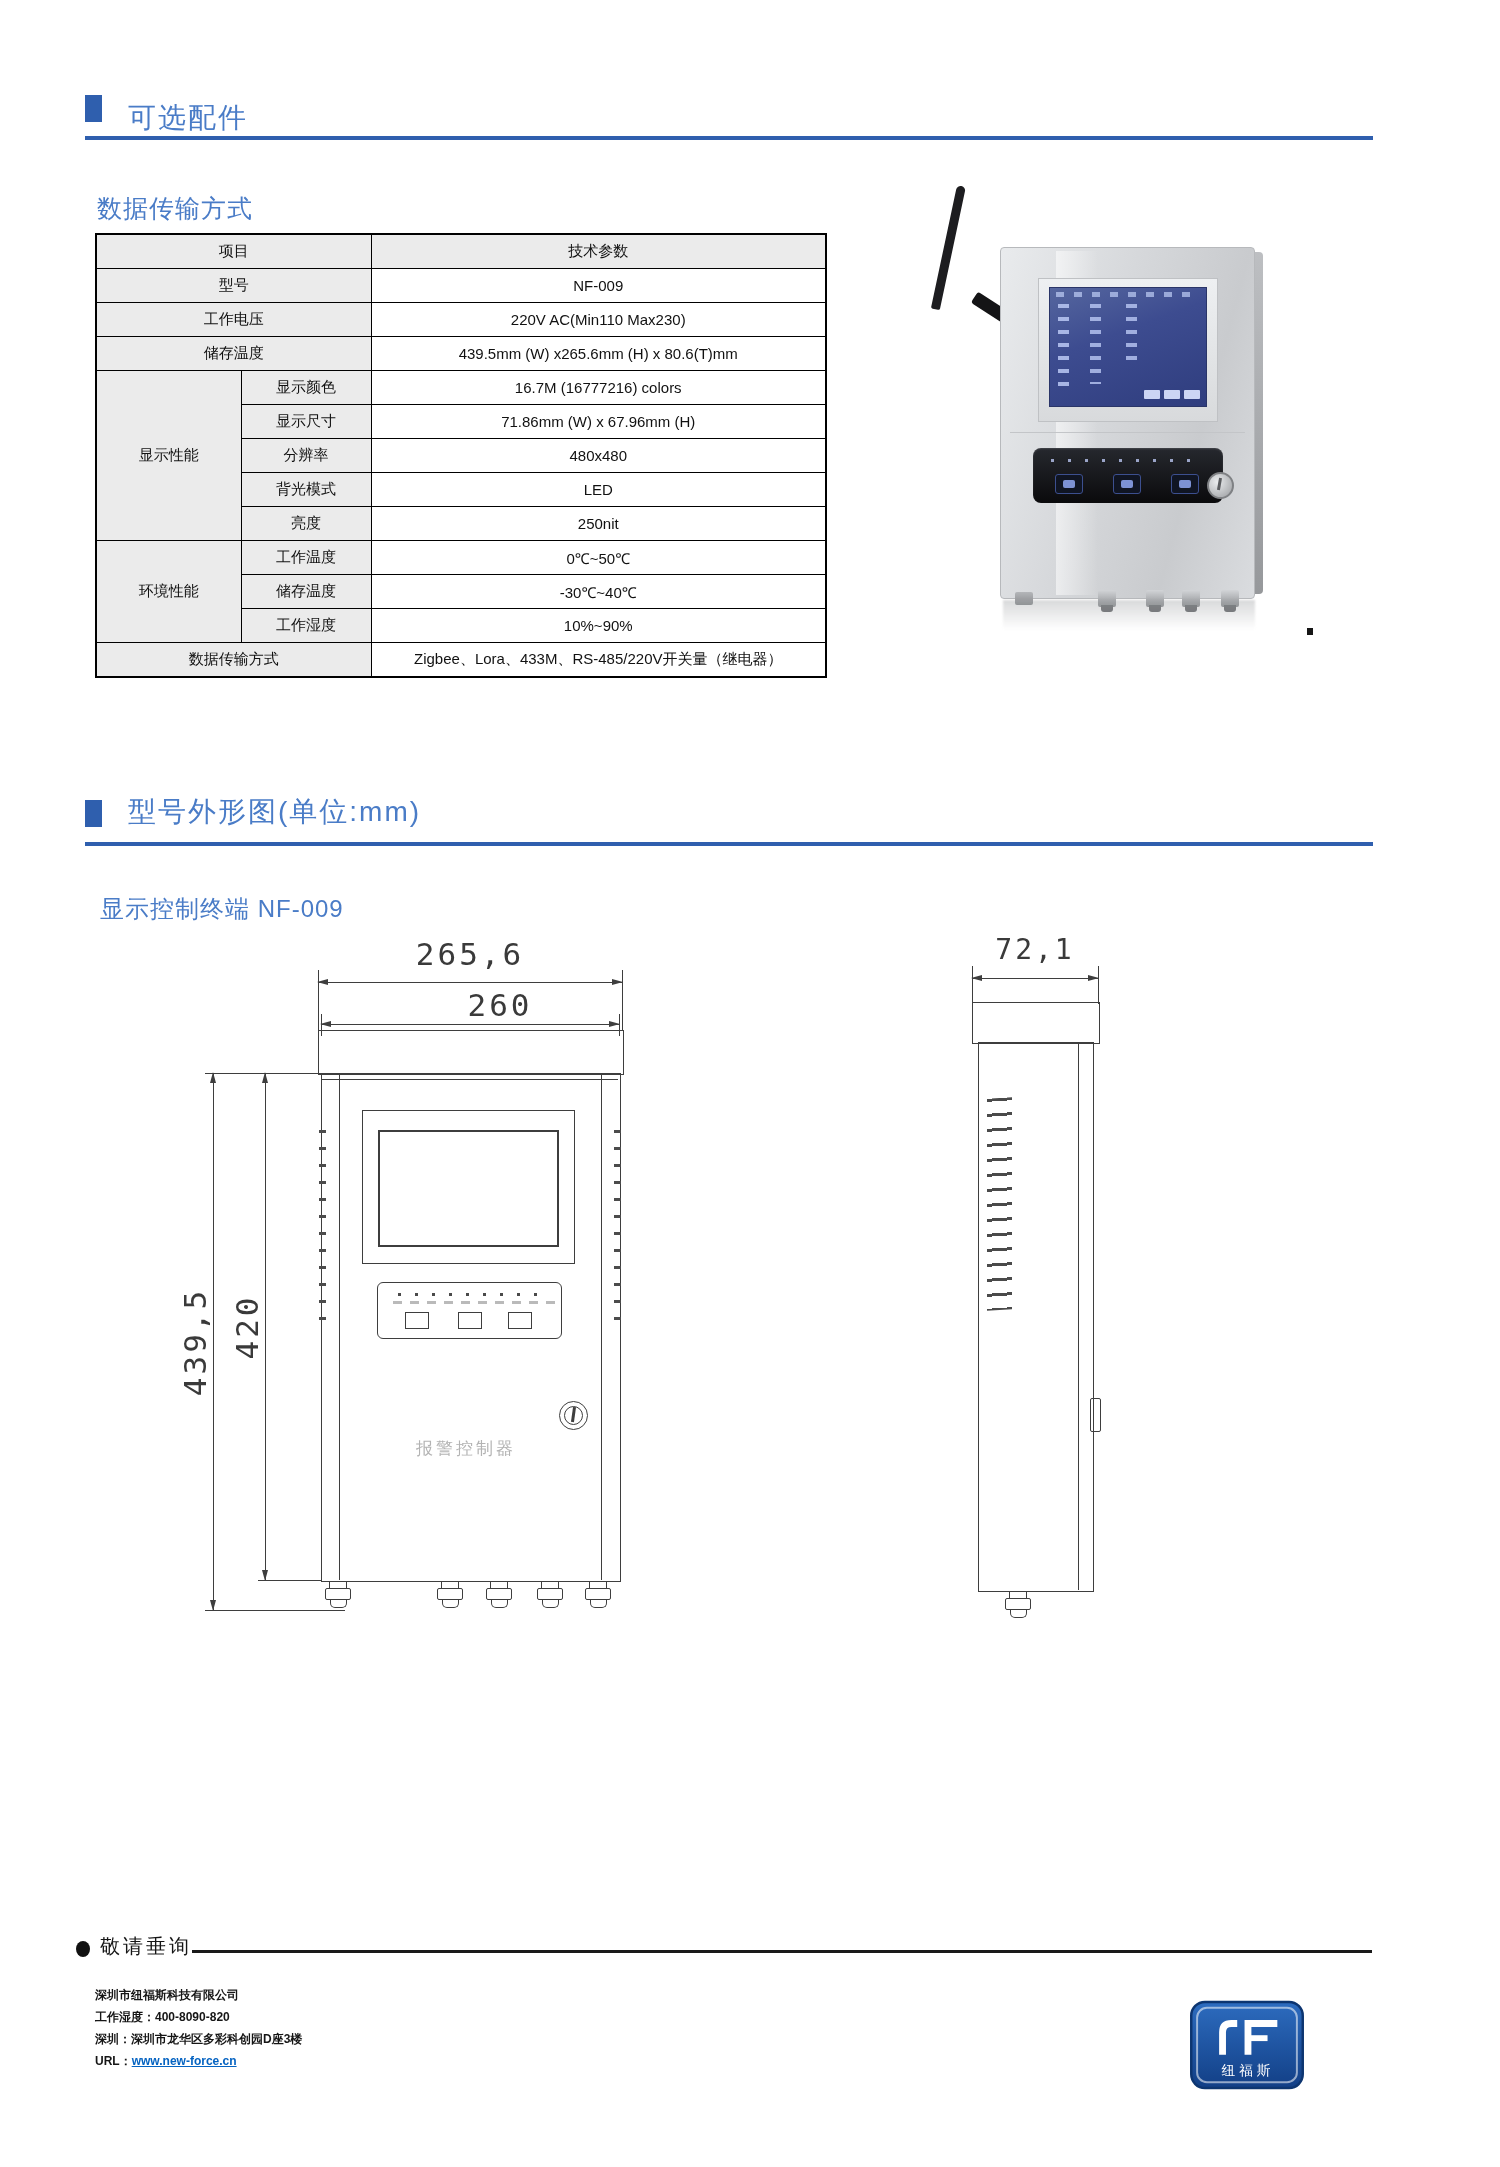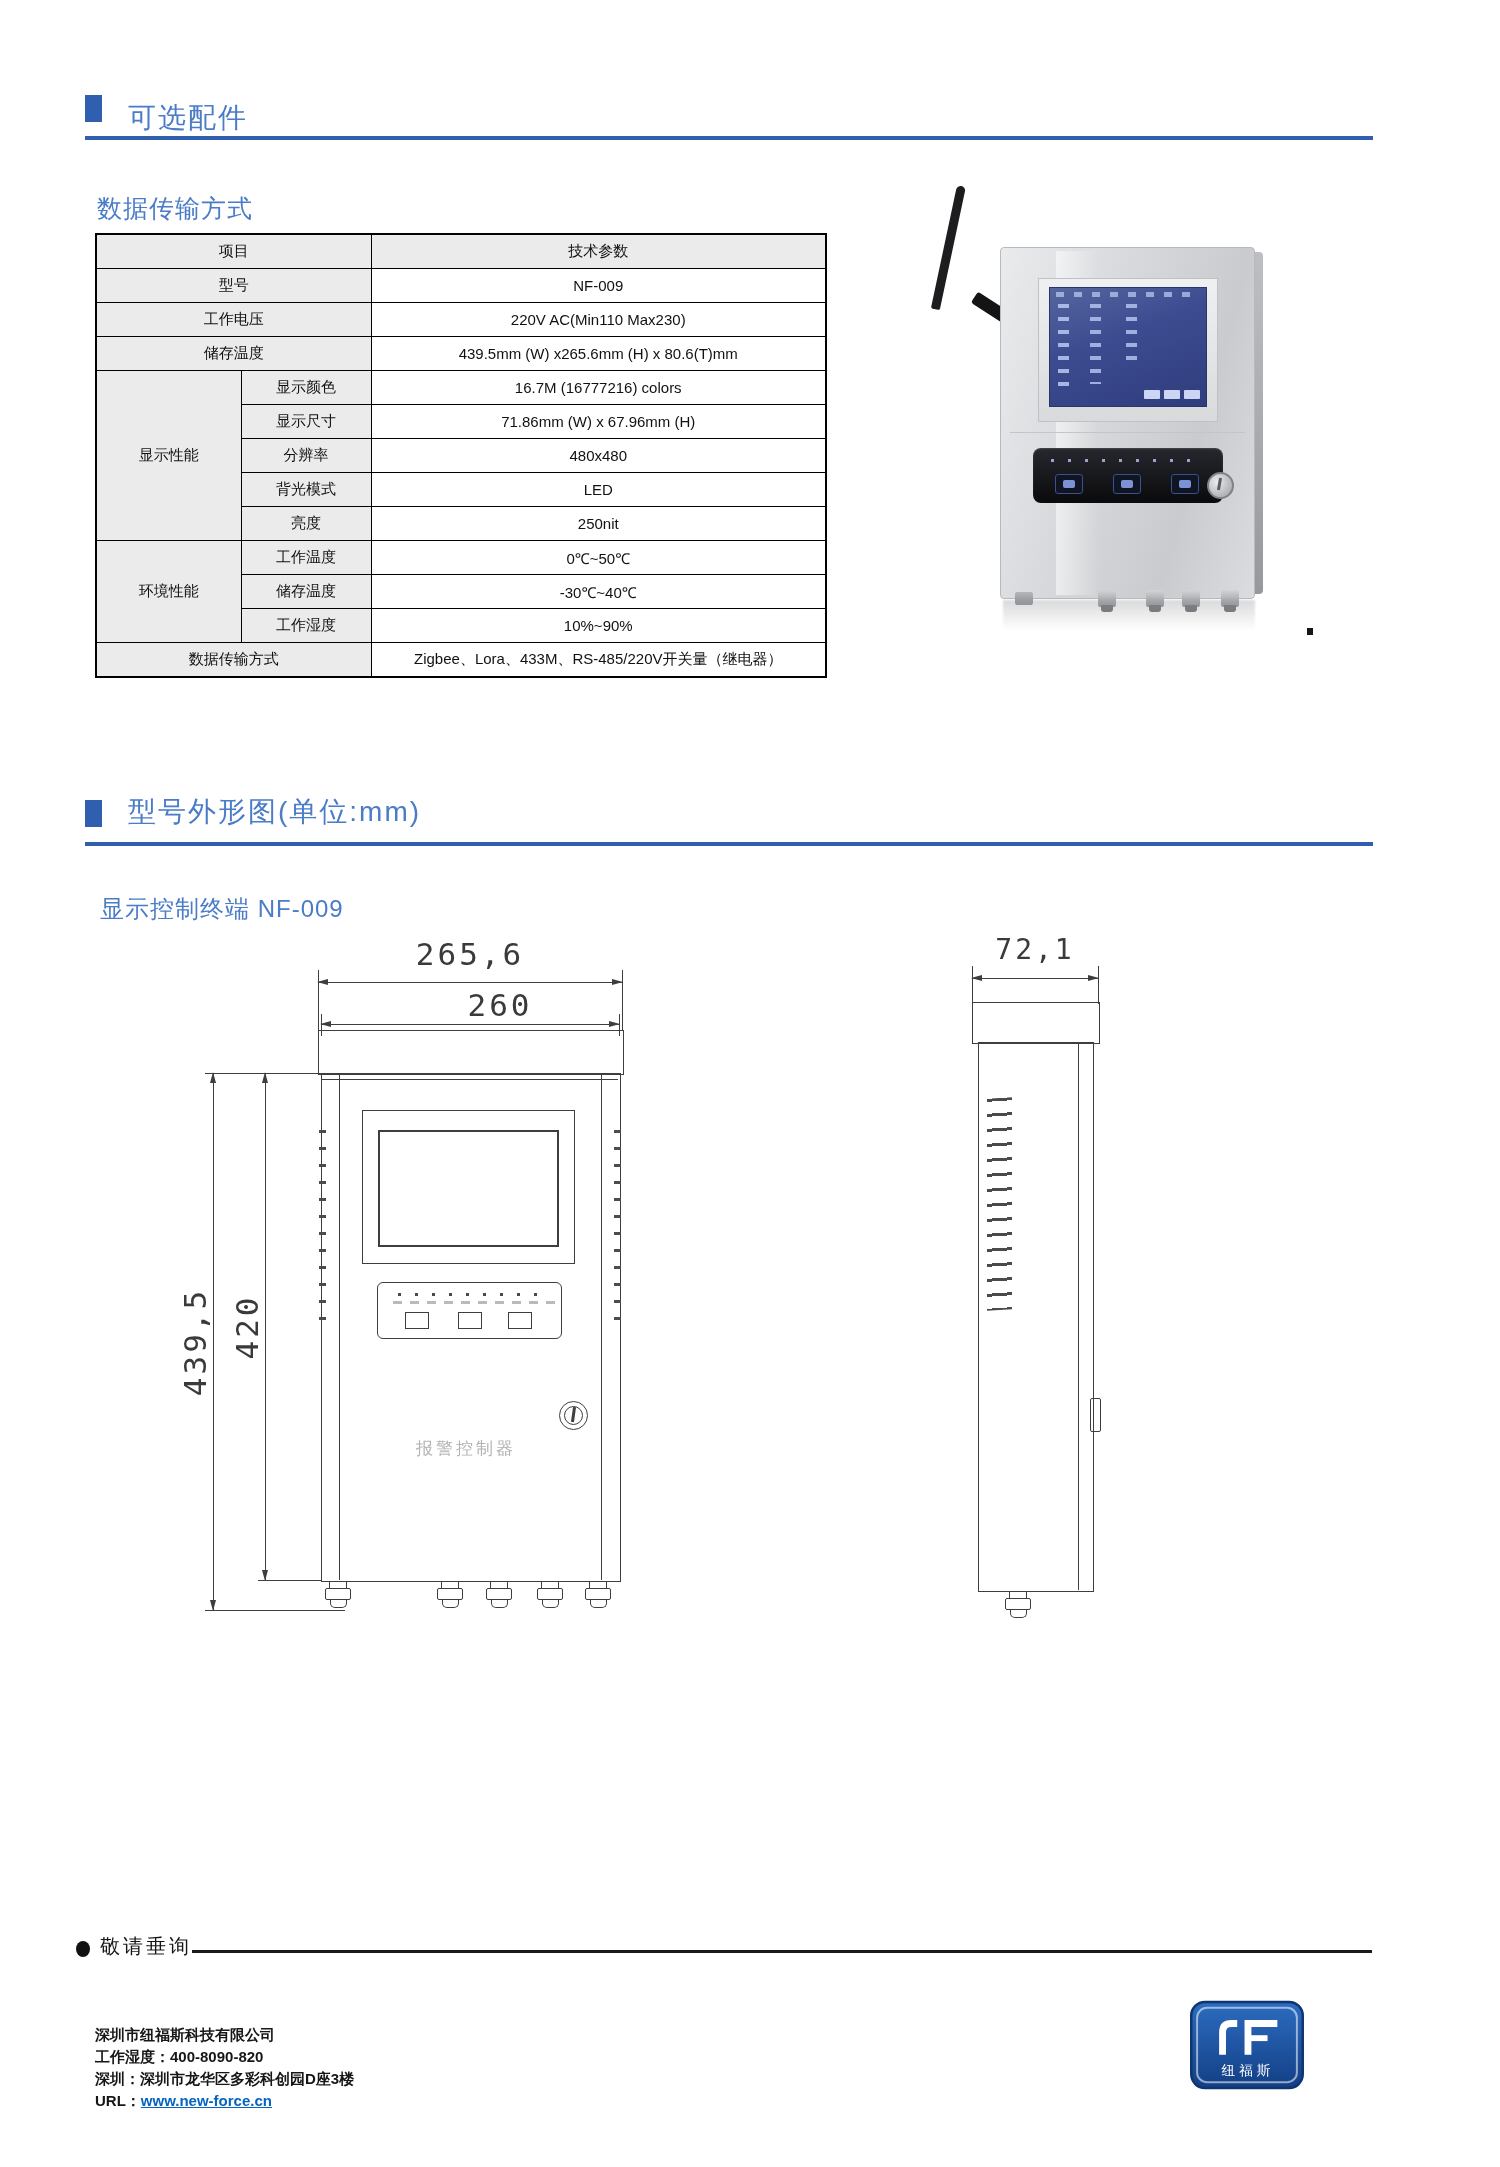--- a/index.html
+++ b/index.html
@@ -97,21 +97,21 @@
         letter-spacing:3px;color:#b3b3b3;}
   .gl{position:absolute;width:28px;height:30px;top:1581px;}
   .gl i{display:block;margin:0 auto;}
   .gl .c1{width:16px;height:6px;border:1.2px solid #3e3e3e;border-bottom:none;}
   .gl .c2{width:24px;height:10px;border:1.2px solid #3e3e3e;border-radius:2px;}
   .gl .c3{width:15px;height:8px;border:1.2px solid #3e3e3e;border-top:none;border-radius:0 0 5px 5px;margin-top:-1px;}
   
   .f-bullet{position:absolute;left:76px;top:1941px;width:14px;height:16px;border-radius:50%;background:#111;}
   .f-inq{position:absolute;left:100px;top:1933px;font-size:20px;font-weight:400;color:#151515;letter-spacing:3px;}
   .f-line{position:absolute;left:192px;top:1950px;width:1180px;height:2.6px;background:#1a1a1a;}
-  .f-block{position:absolute;left:95px;top:1984px;font-size:15px;font-weight:bold;color:#161616;line-height:22px;margin-top:40px;}
+  .f-block{position:absolute;left:95px;top:1984px;font-size:12px;font-weight:bold;color:#161616;line-height:22px;}
   .f-block a{color:#0563C1;text-decoration:underline;font-weight:bold;}
   .logo{position:absolute;left:1188px;top:2000px;width:118px;height:90px;}
 </style>
 </head>
 <body>
 
 <div class="page">
 
   <div class="sec-sq" style="left:85px;top:95px;"></div>
   <div class="sec-title" style="left:128px;top:88px;margin-top:11px;">可选配件</div>

